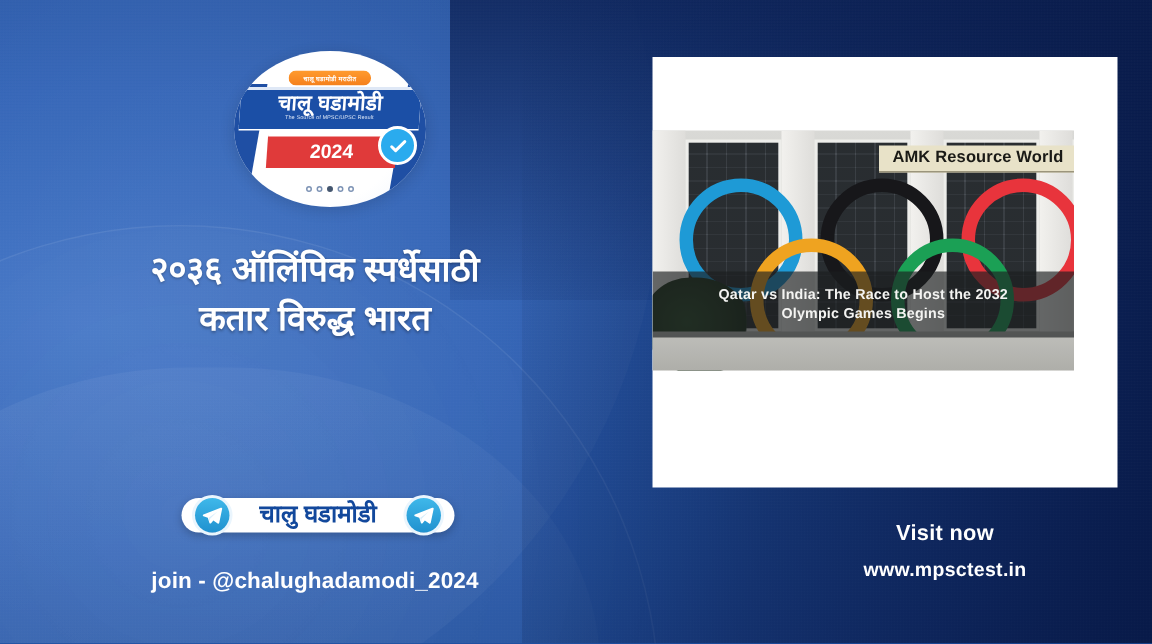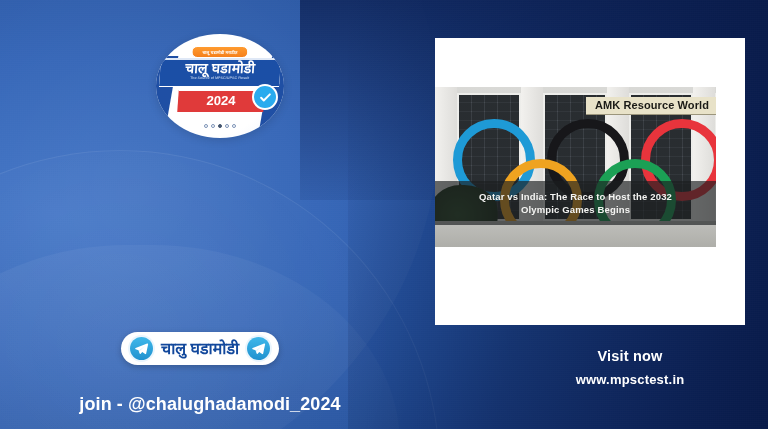--- a/index.html
+++ b/index.html
@@ -117,39 +117,39 @@
     text-align:center; color:#ffffff;
     font-family:"Liberation Sans", sans-serif;
     font-size:23px; font-weight:bold; line-height:1.45;
     text-shadow:0 1px 2px rgba(0,0,0,.30);
   }
   #headline .l2 { display:block; }
 
   
   #telegram-pill {
     position:absolute; left:121px; top:332px;
-    height:33px; padding:0 9px;
+    height:23px; padding:0 9px;
     background:#ffffff; border-radius:17px;
-    display:flex; align-items:center; gap:8px;
+    display:flex; align-items:center; gap:20px;
     box-shadow:0 2px 6px rgba(0,0,0,.22);
   }
   .tg-icon {
     width:23px; height:23px; border-radius:50%;
     background:linear-gradient(180deg,#3fb8ea,#2091cf);
     display:flex; align-items:center; justify-content:center;
     box-shadow:0 0 0 2px #eaf5fd;
   }
   #telegram-label {
     color:#12489c; font-size:16px; font-weight:bold; white-space:nowrap;
     line-height:1;
   }
   #join-line {
-    position:absolute; left:30px; top:394px; width:360px;
+    position:absolute; left:30px; top:379px; width:360px;
     text-align:center; color:#ffffff;
-    font-size:18px; font-weight:bold; letter-spacing:.1px;
+    font-size:15px; font-weight:bold; letter-spacing:.1px;
   }
 
   
   #image-card {
     position:absolute; left:435px; top:38px;
     width:310px; height:287px;
     background:#ffffff;
     overflow:hidden;
   }
   #photo {
@@ -240,20 +240,22 @@
         <span class="bdot"></span>
         <span class="bdot"></span>
         <span class="bdot filled"></span>
         <span class="bdot"></span>
         <span class="bdot"></span>
       </div>
     </div>
   </div>
 
   <div id="headline">
+    <span>२०३६ ऑलिंपिक स्पर्धेसाठी</span>
+    <span class="l2">कतार विरुद्ध भारत</span>
   </div>
 
   <div id="telegram-pill">
     <span class="tg-icon">
       <svg width="15" height="15" viewBox="0 0 24 24" aria-hidden="true">
         <path d="M21 4L2.6 11.2c-.9.35-.88 1.64.03 1.96l4.6 1.6 1.75 5.4c.25.78 1.25.96 1.76.33l2.45-3.02 4.6 3.4c.6.45 1.47.12 1.62-.62L22.6 5.1c.16-.8-.63-1.42-1.6-1.1z" fill="#ffffff"></path>
         <path d="M8.2 14.6l9.4-6.6-7.9 7.6-.35 3.6z" fill="#d9eefb"></path>
       </svg>
     </span>
     <span id="telegram-label">चालु घडामोडी</span>

